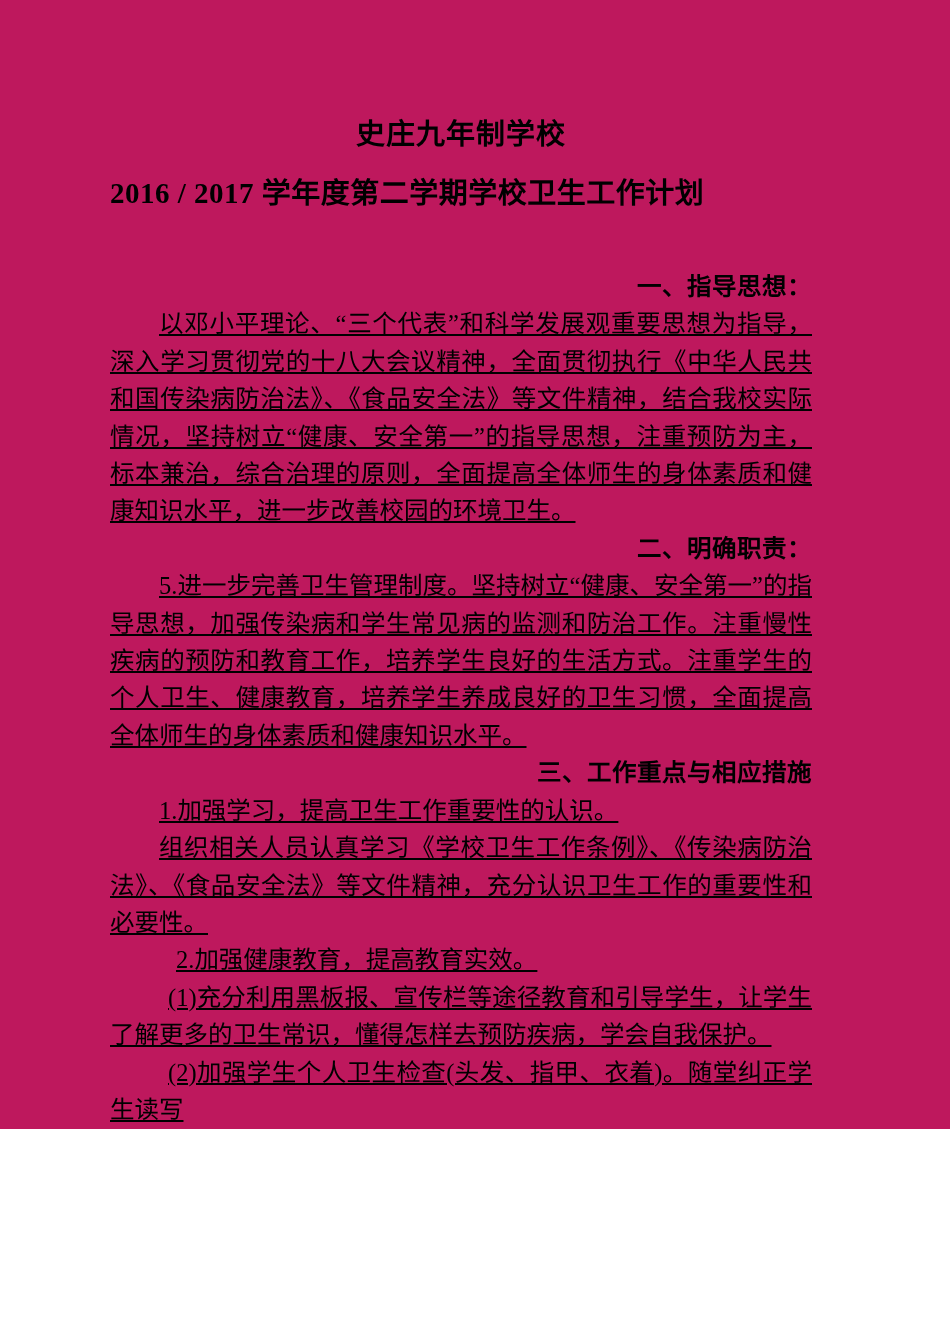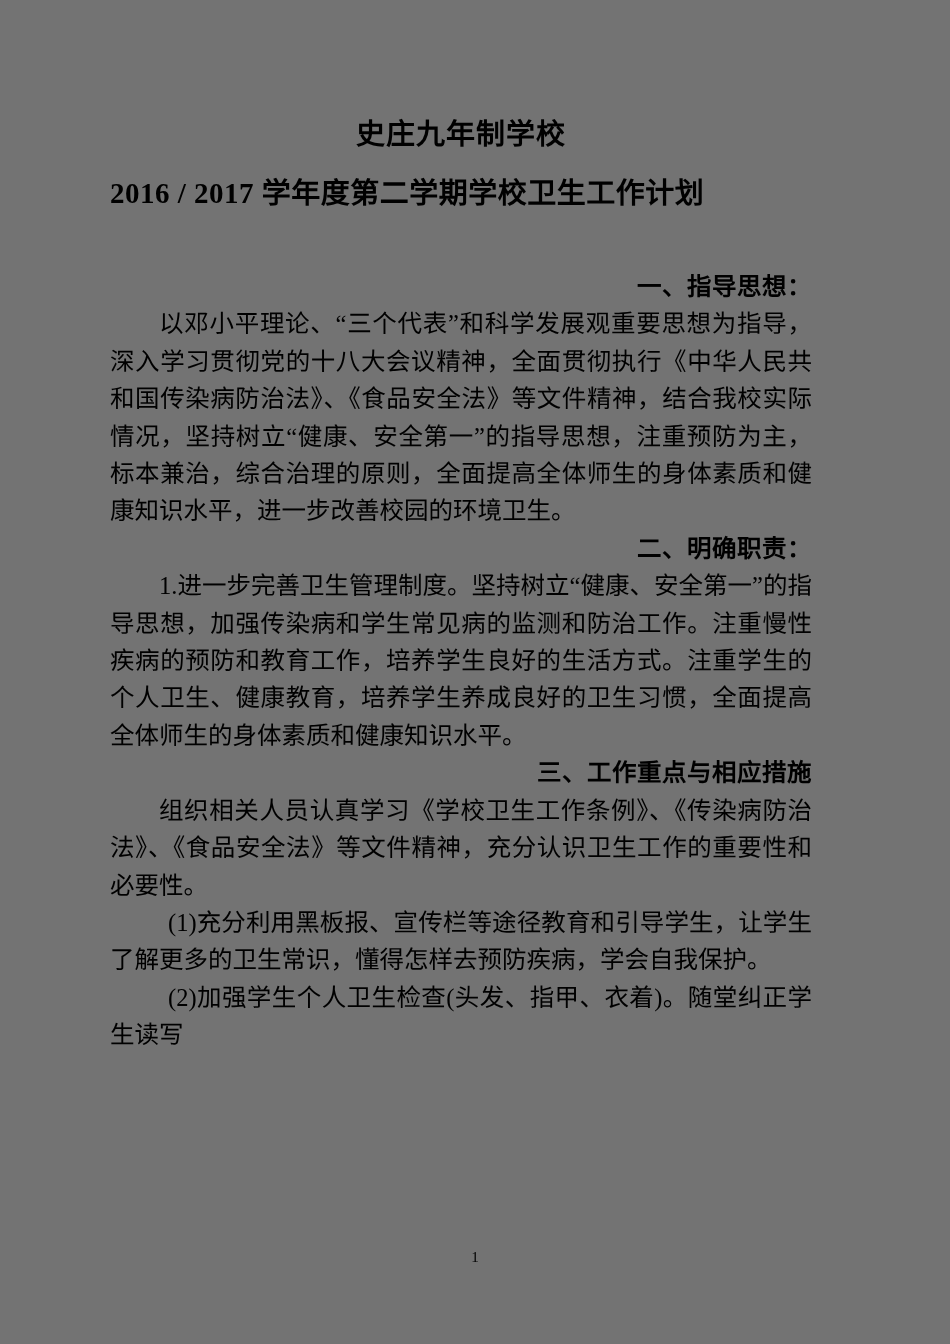--- a/index.html
+++ b/index.html
@@ -10,23 +10,23 @@
   }
   body {
     font-family: "Liberation Serif", "DejaVu Serif", serif;
     color: #000000;
     -webkit-font-smoothing: antialiased;
   }
 
   .page {
     position: relative;
     width: 950px;
-    height: 1344px;
+    height: 1129px;
     margin: 0 auto;
-    background: #737373;
+    background: #be185d;
     box-sizing: border-box;
     overflow: hidden;
   }
 
   
   .content {
     position: absolute;
     left: 110px;
     top: 0;
     width: 702px;
@@ -63,20 +63,21 @@
   
   p.para {
     margin: 0;
     font-size: 24.5px;
     line-height: 37.4px;
     text-align: justify;
     text-justify: inter-character;
     text-align-last: left;
     letter-spacing: 0px;
     word-break: break-all;
+    text-decoration: underline;
   }
 
   p.heading {
     margin: 0;
     font-size: 24.5px;
     line-height: 37.4px;
     font-weight: bold;
     text-align: right;
     letter-spacing: 0.5px;
   }
@@ -111,30 +112,32 @@
     </div>
 
     <div class="body-block">
 
       <p class="heading ind-2">一、指导思想：</p>
 
       <p class="para ind-2">以邓小平理论、“三个代表”和科学发展观重要思想为指导，深入学习贯彻党的十八大会议精神，全面贯彻执行《中华人民共和国传染病防治法》、《食品安全法》等文件精神，结合我校实际情况，坚持树立“健康、安全第一”的指导思想，注重预防为主，标本兼治，综合治理的原则，全面提高全体师生的身体素质和健康知识水平，进一步改善校园的环境卫生。</p>
 
       <p class="heading ind-2">二、明确职责：</p>
 
-      <p class="para ind-2">1.进一步完善卫生管理制度。坚持树立“健康、安全第一”的指导思想，加强传染病和学生常见病的监测和防治工作。注重慢性疾病的预防和教育工作，培养学生良好的生活方式。注重学生的个人卫生、健康教育，培养学生养成良好的卫生习惯，全面提高全体师生的身体素质和健康知识水平。</p>
+      <p class="para ind-2">5.进一步完善卫生管理制度。坚持树立“健康、安全第一”的指导思想，加强传染病和学生常见病的监测和防治工作。注重慢性疾病的预防和教育工作，培养学生良好的生活方式。注重学生的个人卫生、健康教育，培养学生养成良好的卫生习惯，全面提高全体师生的身体素质和健康知识水平。</p>
 
 
 
       <p class="heading ind-2">三、工作重点与相应措施</p>
 
 
+      <p class="para ind-2">1.加强学习，提高卫生工作重要性的认识。</p>
 
       <p class="para ind-2">组织相关人员认真学习《学校卫生工作条例》、《传染病防治法》、《食品安全法》等文件精神，充分认识卫生工作的重要性和必要性。</p>
 
+      <p class="para ind-3">2.加强健康教育，提高教育实效。</p>
 
       <p class="para ind-2h">(1)充分利用黑板报、宣传栏等途径教育和引导学生，让学生了解更多的卫生常识，懂得怎样去预防疾病，学会自我保护。</p>
 
       <p class="para ind-2h">(2)加强学生个人卫生检查(头发、指甲、衣着)。随堂纠正学生读写</p>
 
     </div>
   </div>
 
   <div class="pagenum">1</div>
 

